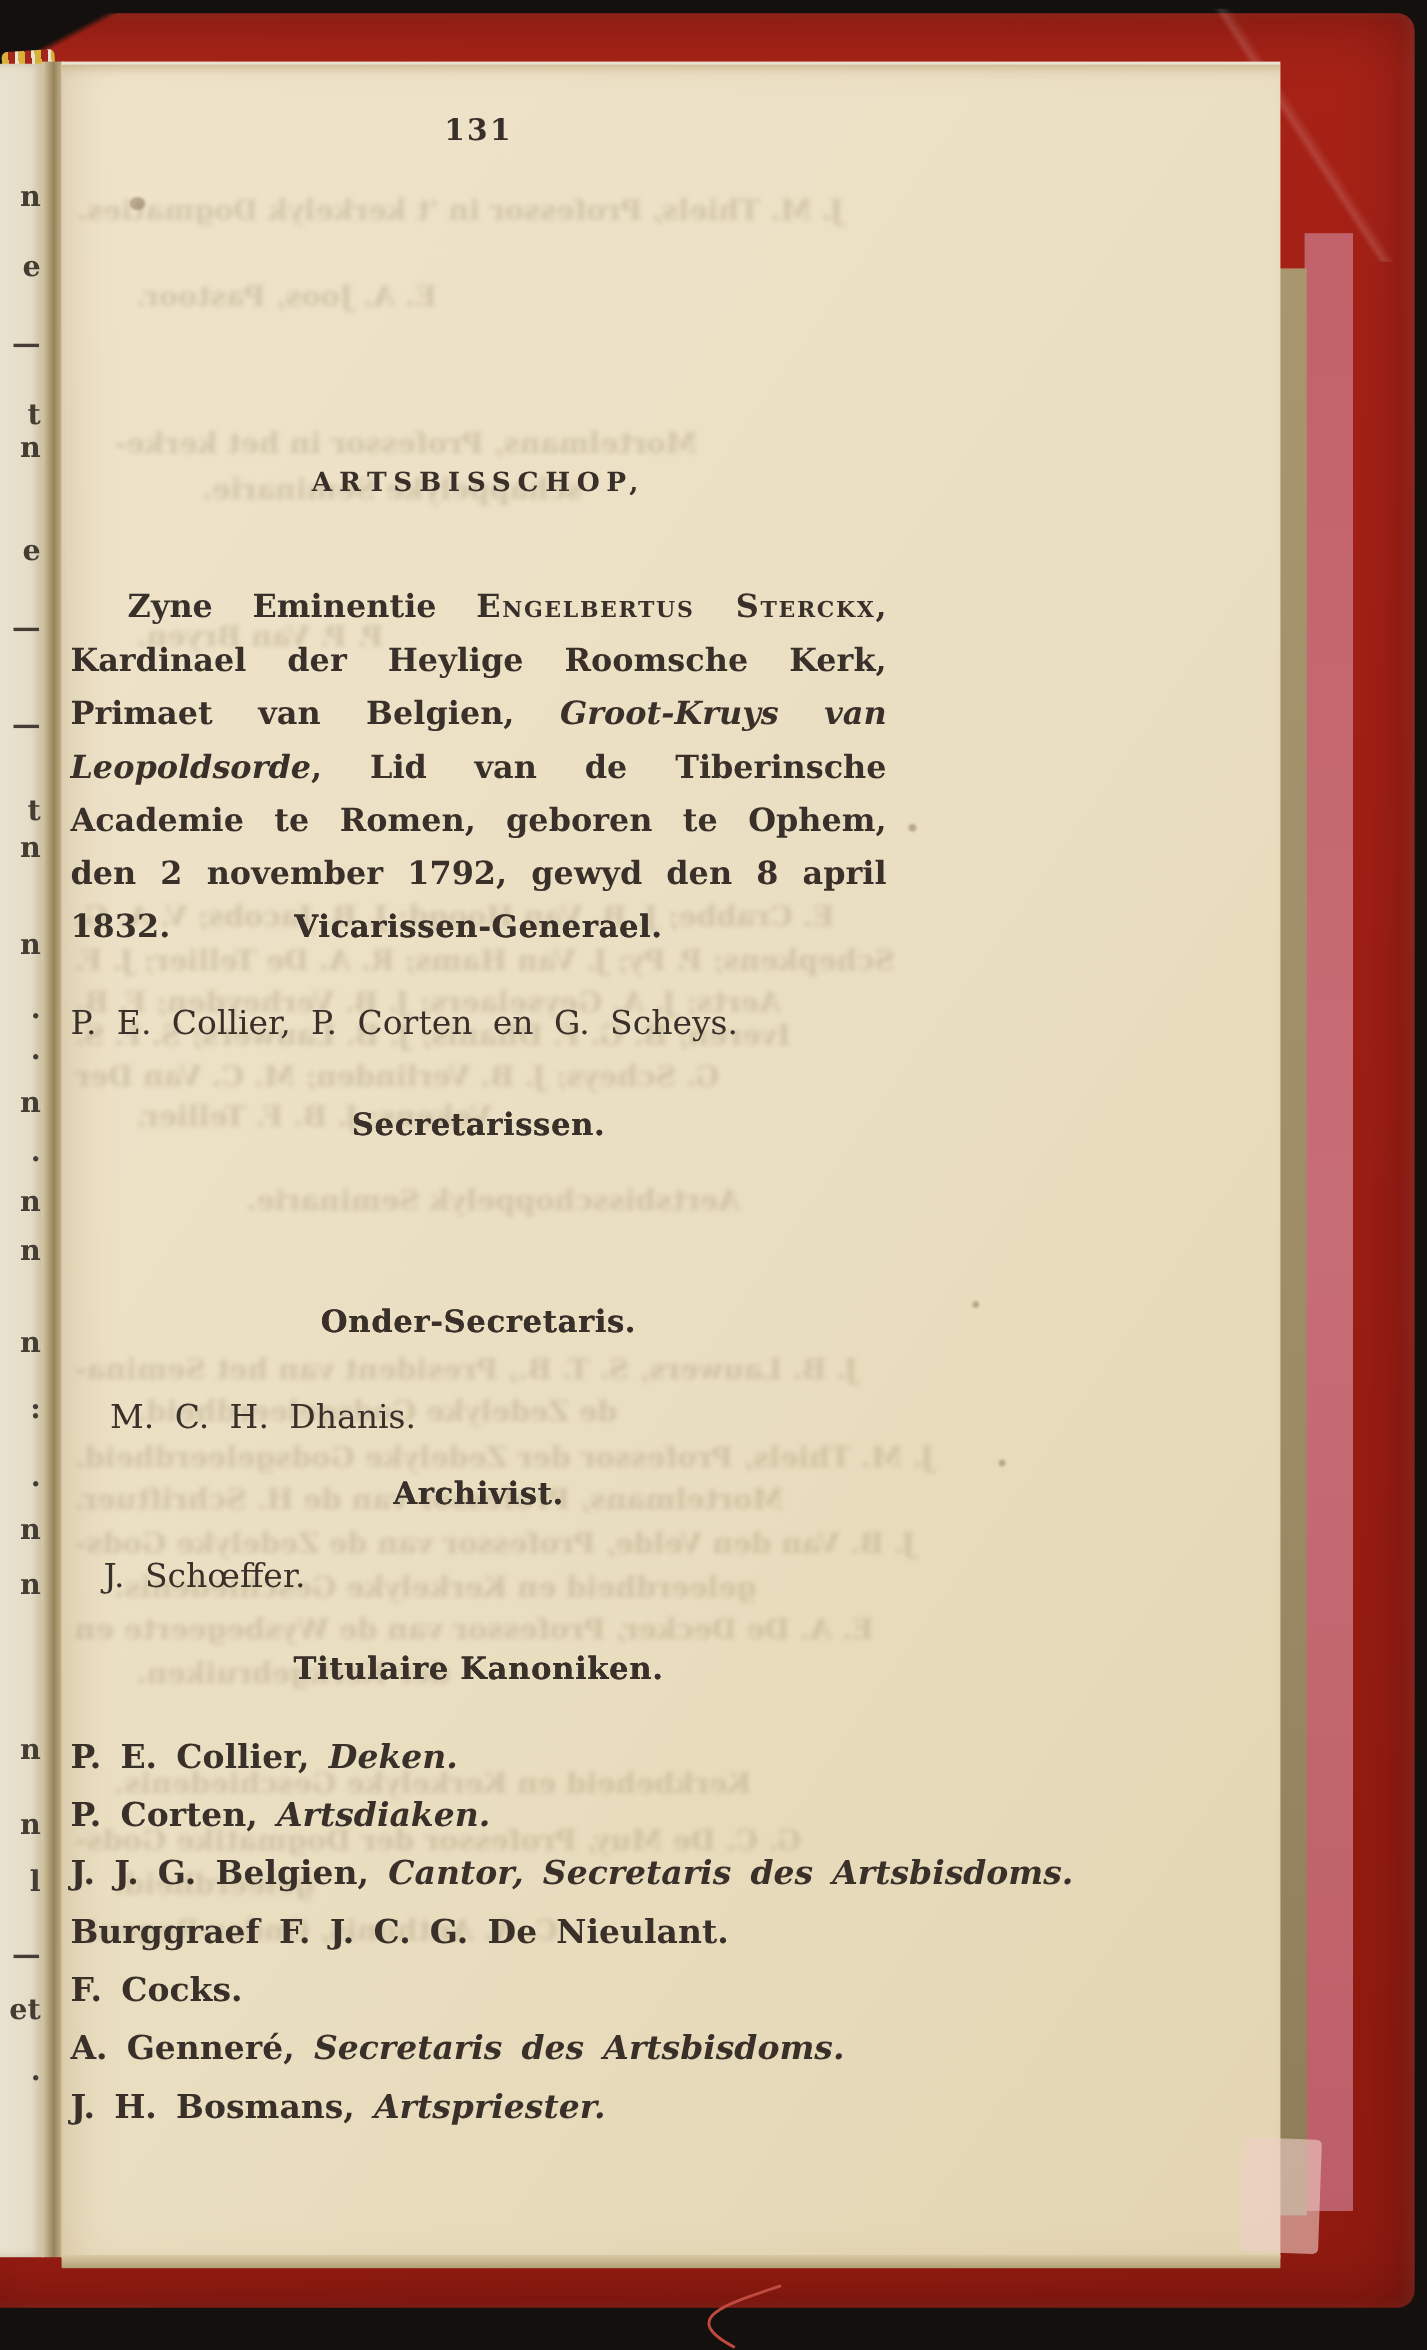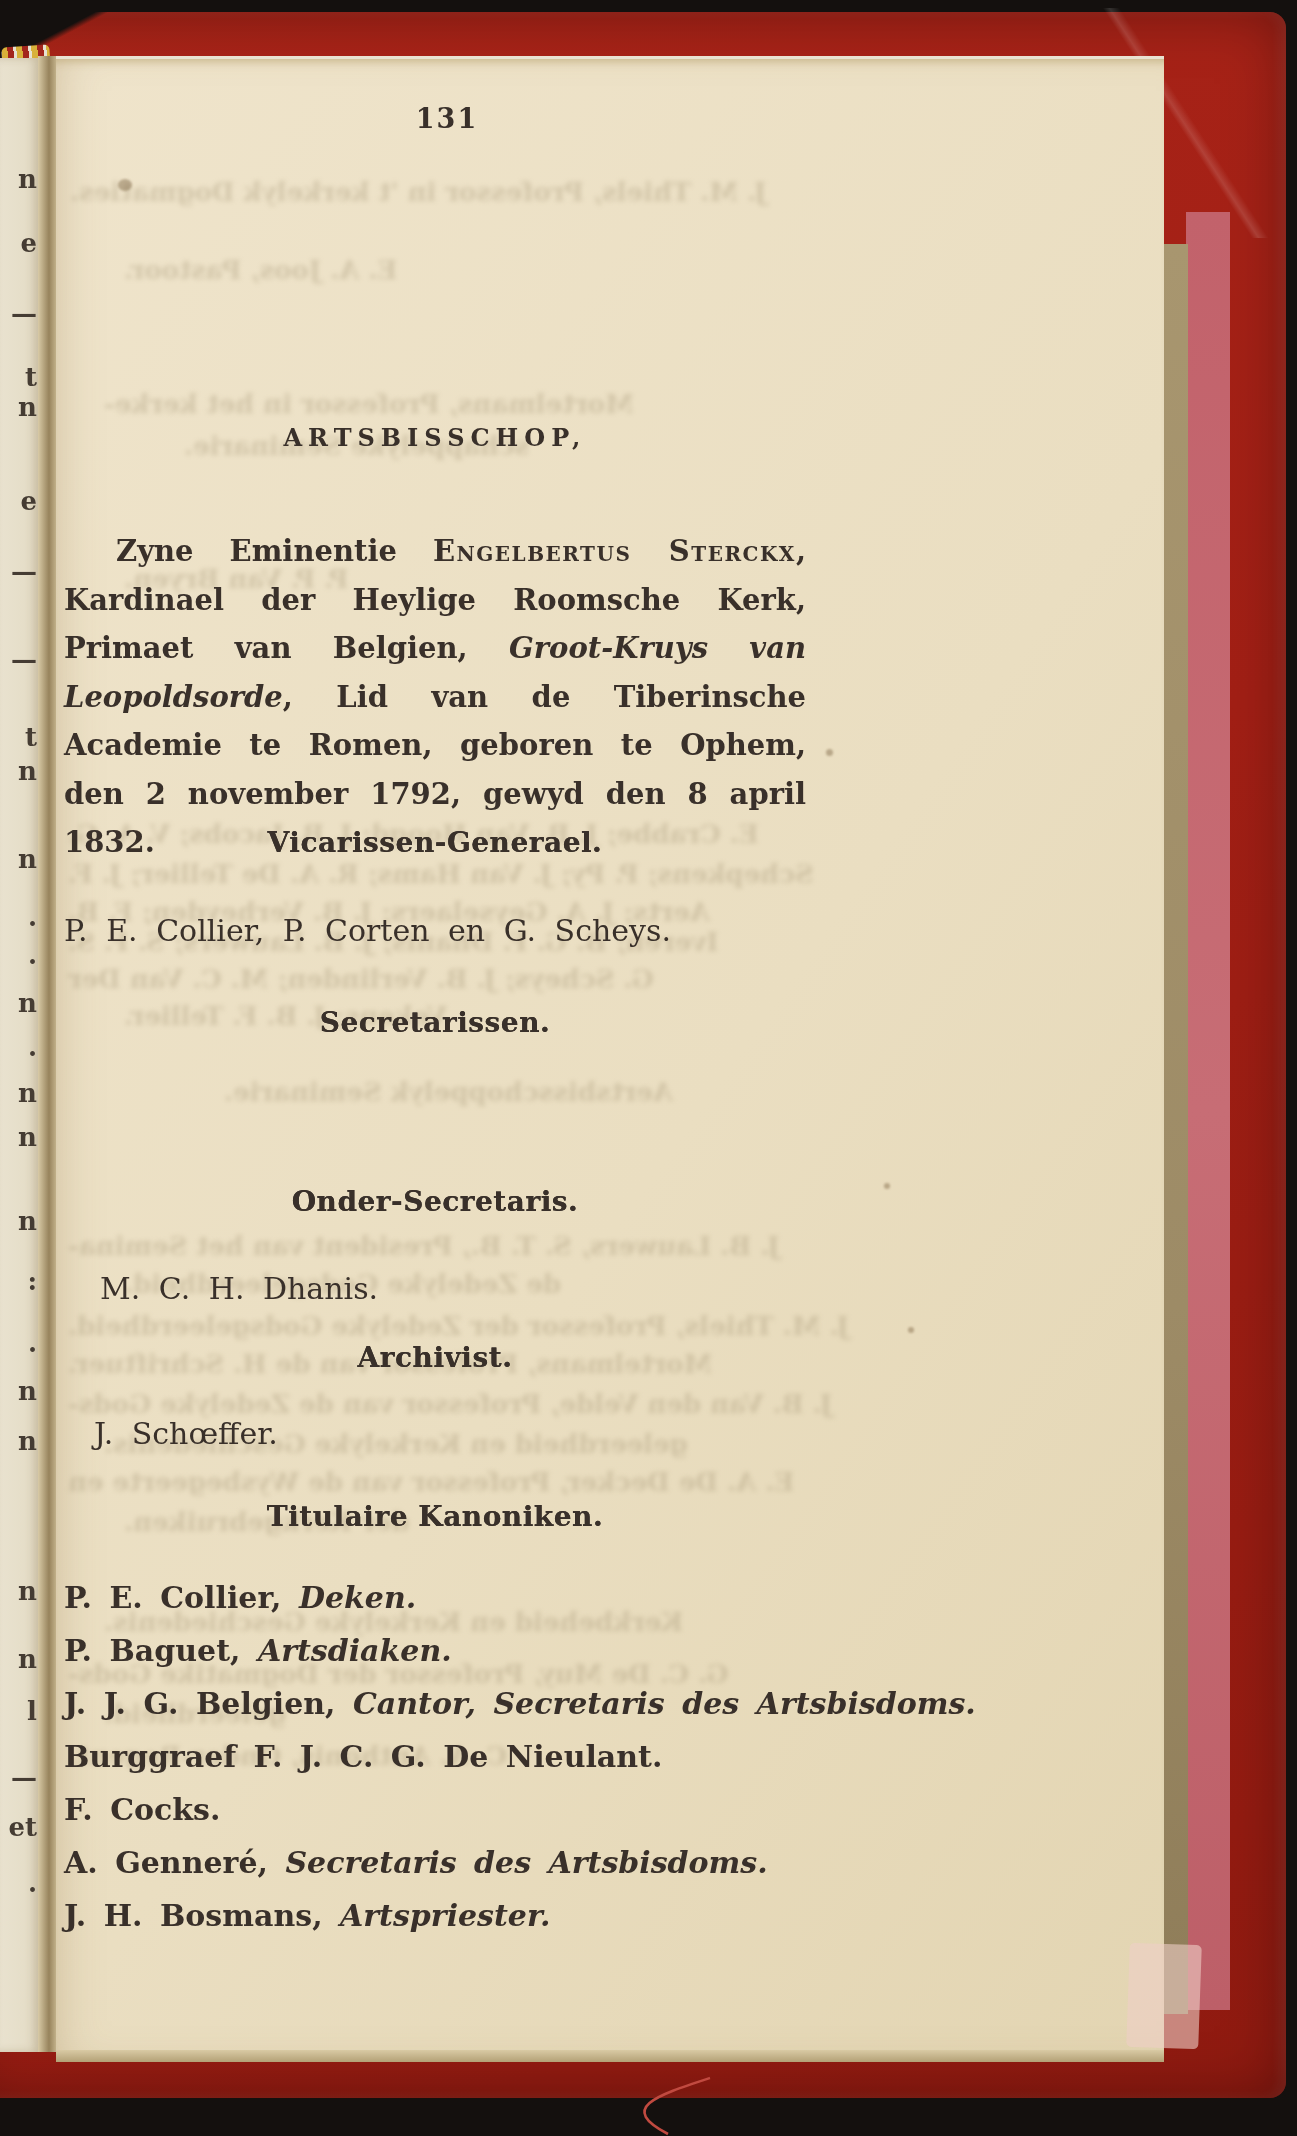--- a/index.html
+++ b/index.html
@@ -36,21 +36,21 @@
   
   .page{position:absolute;left:56px;top:56px;width:1108px;height:1994px;
          background:linear-gradient(125deg,#efe4cb 0%,#eadec1 55%,#e3d5b2 100%);
          box-shadow:inset 0 10px 10px -8px rgba(190,170,120,.8), inset 24px 0 50px -28px rgba(140,110,60,.35);
          border-top:3px solid #e9e3d2;}
   .page-bottom-edge{position:absolute;left:56px;top:2050px;width:1108px;height:12px;
          background:linear-gradient(#d9caa4,#b3a176);}
 
   .col{position:absolute;left:8px;top:0;width:742px;height:100%;color:#39302a;}
 
-  .pagenum{position:absolute;top:44px;left:12px;width:100%;text-align:center;
+  .pagenum{position:absolute;top:44px;left:0;width:100%;text-align:center;
          font-size:27px;font-weight:bold;letter-spacing:2px;}
   .title{position:absolute;top:146px;left:0;width:100%;margin:0;text-align:center;white-space:nowrap;
          font-size:41px;font-weight:bold;letter-spacing:1.5px;word-spacing:14px;}
   .subtitle{position:absolute;top:364px;left:0;width:100%;margin:0;text-align:center;
          font-size:24px;font-weight:bold;letter-spacing:6px;}
   .intro{position:absolute;top:468px;left:0;width:100%;margin:0;
          font-size:29px;line-height:48.5px;font-weight:bold;text-align:justify;text-indent:52px;
          word-spacing:5px;}
   .sc{font-variant:small-caps;letter-spacing:1.5px;}
   .i{font-style:italic;}
@@ -162,21 +162,21 @@
 
       <h3 class="sec-heading" style="top:1126px;">Onder-Secretaris.</h3>
       <p class="name-line" style="top:1212px;left:36px;">M. C. H. Dhanis.</p>
 
       <h3 class="sec-heading" style="top:1282px;">Archivist.</h3>
       <p class="name-line" style="top:1357px;left:30px;">J. Schœffer.</p>
 
       <h3 class="sec-heading" style="top:1441px;">Titulaire Kanoniken.</h3>
       <div id="canon-list">
           <div class="canon-row" style="top: 1521px;"><span>P. E. Collier, </span><span class="i">Deken.</span></div>
-          <div class="canon-row" style="top: 1574px;"><span>P. Baguet, </span><span class="i">Artsdiaken.</span></div>
+          <div class="canon-row" style="top: 1574px;"><span>P. Corten, </span><span class="i">Artsdiaken.</span></div>
           <div class="canon-row" style="top: 1627px;"><span>J. J. G. Belgien, </span><span class="i">Cantor, Secretaris des Artsbisdoms.</span></div>
           <div class="canon-row" style="top: 1680px;"><span>Burggraef F. J. C. G. De Nieulant.</span></div>
           <div class="canon-row" style="top: 1733px;"><span>F. Cocks.</span></div>
           <div class="canon-row" style="top: 1786px;"><span>A. Genneré, </span><span class="i">Secretaris des Artsbisdoms.</span></div>
           <div class="canon-row" style="top: 1839px;"><span>J. H. Bosmans, </span><span class="i">Artspriester.</span></div>
         </div>
     </div>
   </div>
 
   <div class="page-bottom-edge"></div>

